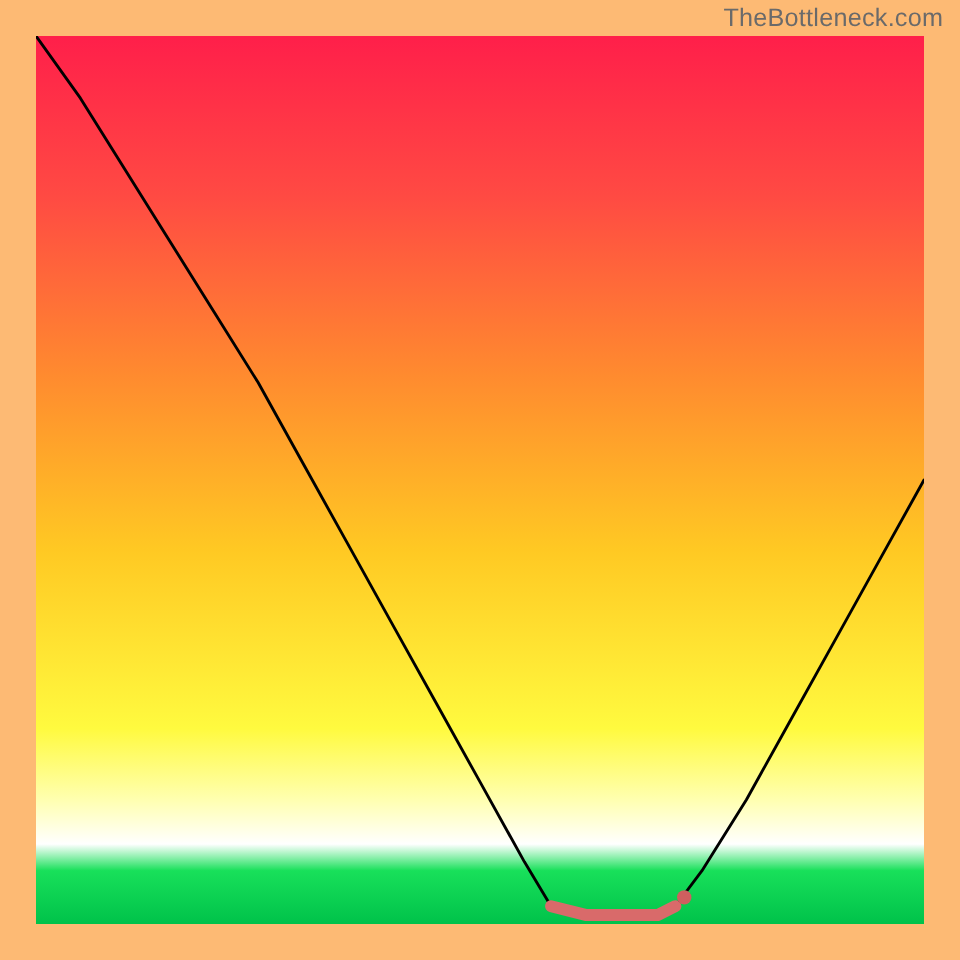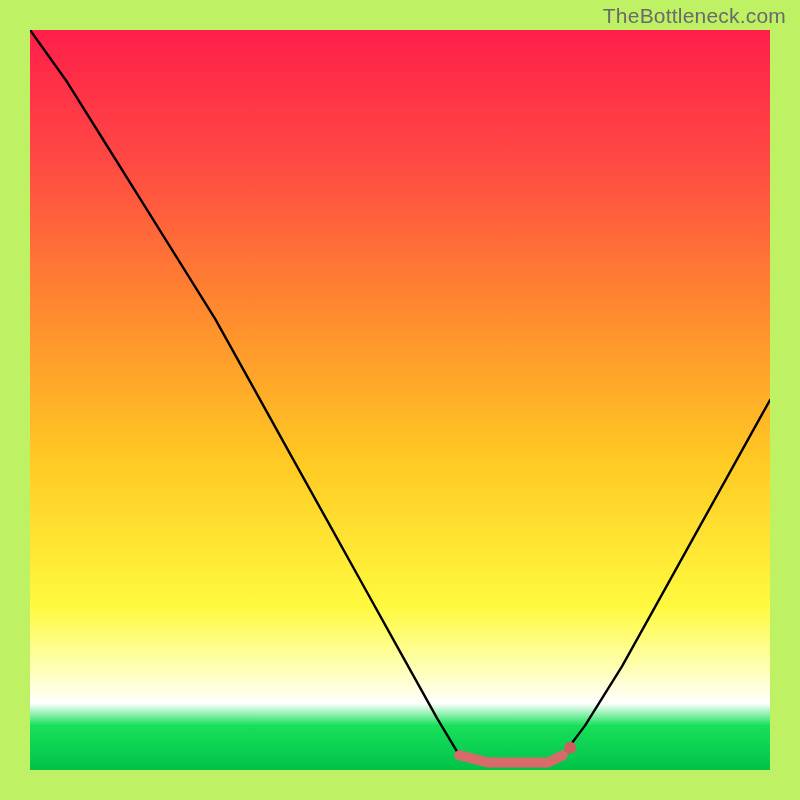--- a/index.html
+++ b/index.html
@@ -9,21 +9,21 @@
     height: 800px;
     background: #000;
     overflow: hidden;
   }
   .frame {
     position: absolute;
     top: 0;
     left: 0;
     width: 800px;
     height: 800px;
-    background: #bef264;
+    background: #fdba74;
   }
   .plot {
     position: absolute;
     top: 30px;
     left: 30px;
     width: 740px;
     height: 740px;
     background: linear-gradient(
       to bottom,
       #ff1f4a 0%,

